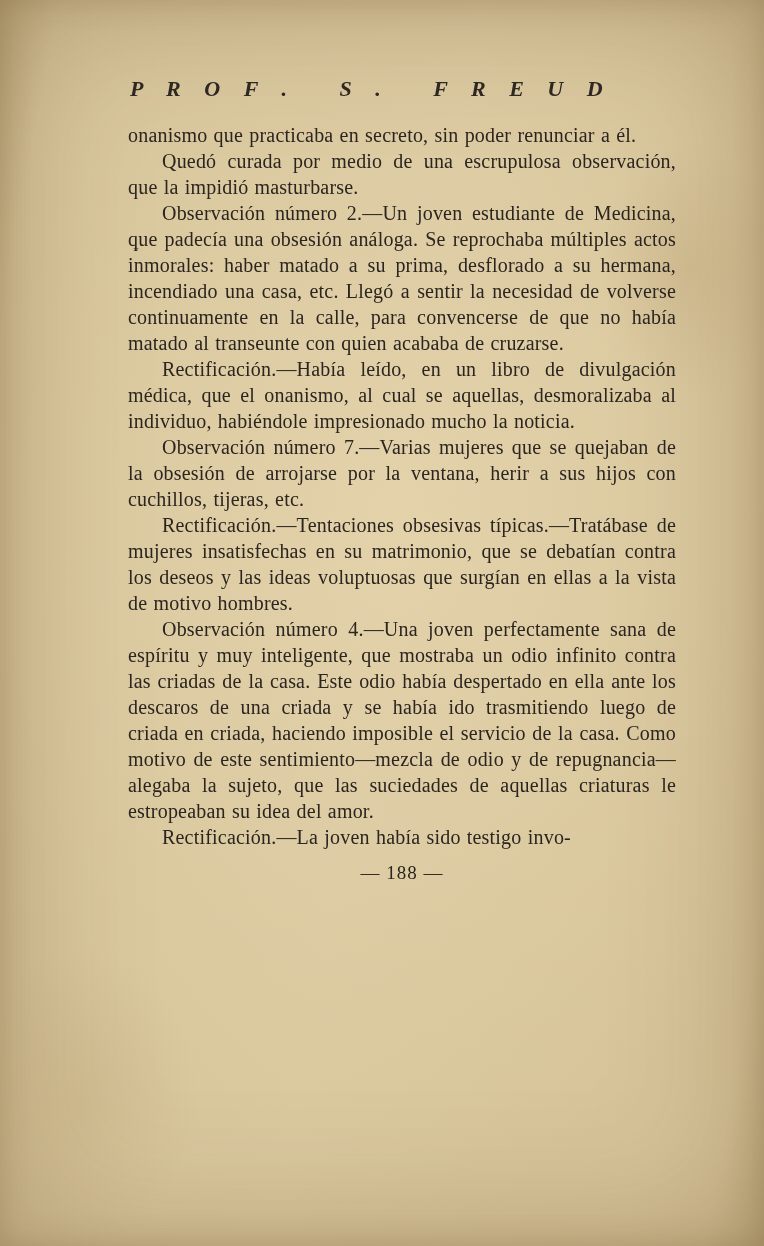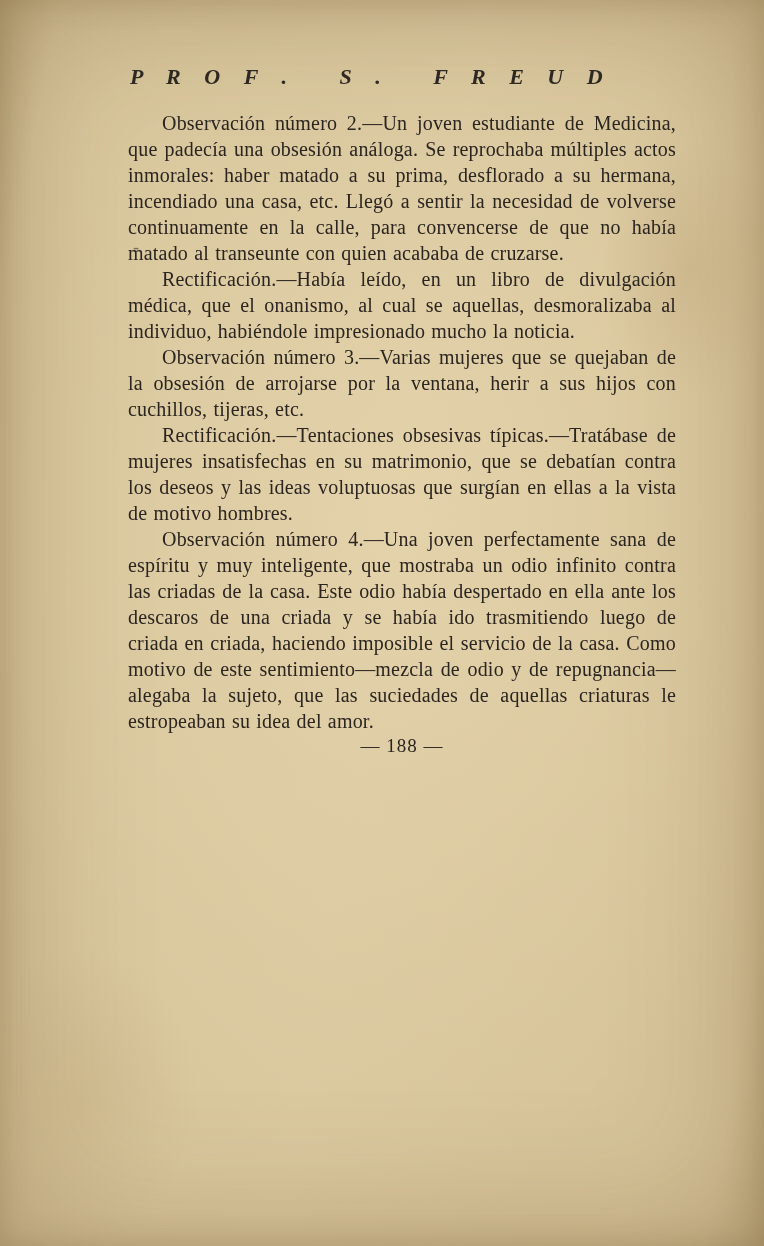--- a/index.html
+++ b/index.html
@@ -34,21 +34,21 @@
     left: 600px; top: 140px; width: 180px; height: 260px;
     background: radial-gradient(ellipse at center, rgba(168,138,90,0.18), rgba(0,0,0,0) 70%);
   }
   .stain-2 {
     left: -40px; top: 950px; width: 240px; height: 300px;
     background: radial-gradient(ellipse at center, rgba(168,138,90,0.15), rgba(0,0,0,0) 70%);
   }
   .text-block {
     position: absolute;
     left: 128px;
-    top: 64px;
+    top: 76px;
     width: 548px;
   }
   .running-header {
     font-style: italic;
     font-weight: bold;
     font-size: 22px;
     letter-spacing: 9px;
     white-space: pre;
     margin: 0 0 20px 2px;
     color: #2e2822;
@@ -60,21 +60,21 @@
     font-size: 20px;
     line-height: 26px;
     letter-spacing: 0.2px;
     word-spacing: 1px;
     color: #2b2520;
   }
   .body-text p.no-indent {
     text-indent: 0;
   }
   .page-number {
-    margin-top: 1px;
+    margin-top: 12px;
     text-align: center;
     font-size: 19px;
     letter-spacing: 1px;
     color: #2b2520;
   }
   .margin-artifact {
     position: absolute;
     left: 133px;
     top: 237px;
     font-size: 18px;
@@ -87,22 +87,25 @@
 <div class="paper">
   <div class="stain-1"></div>
   <div class="stain-2"></div>
 
   <span class="margin-artifact">-</span>
 
   <div class="text-block">
     <div class="running-header">P R O F .   S .   F R E U D</div>
 
     <div class="body-text">
+      <p class="no-indent">onanismo que practicaba en secreto, sin poder renunciar a él.</p>
+      <p>Quedó curada por medio de una escrupulosa observación, que la impidió masturbarse.</p>
       <p>Observación número 2.—Un joven estudiante de Medicina, que padecía una obsesión análoga. Se reprochaba múltiples actos inmorales: haber matado a su prima, desflorado a su hermana, incendiado una casa, etc. Llegó a sentir la necesidad de volverse continuamente en la calle, para convencerse de que no había matado al transeunte con quien acababa de cruzarse.</p>
       <p>Rectificación.—Había leído, en un libro de divulgación médica, que el onanismo, al cual se aquellas, desmoralizaba al individuo, habiéndole impresionado mucho la noticia.</p>
-      <p>Observación número 3.—Varias mujeres que se quejaban de la obsesión de arrojarse por la ventana, herir a sus hijos con cuchillos, tijeras, etc.</p>
+      <p>Observación número 7.—Varias mujeres que se quejaban de la obsesión de arrojarse por la ventana, herir a sus hijos con cuchillos, tijeras, etc.</p>
       <p>Rectificación.—Tentaciones obsesivas típicas.—Tratábase de mujeres insatisfechas en su matrimonio, que se debatían contra los deseos y las ideas voluptuosas que surgían en ellas a la vista de motivo hombres.</p>
       <p>Observación número 4.—Una joven perfectamente sana de espíritu y muy inteligente, que mostraba un odio infinito contra las criadas de la casa. Este odio había despertado en ella ante los descaros de una criada y se había ido trasmitiendo luego de criada en criada, haciendo imposible el servicio de la casa. Como motivo de este sentimiento—mezcla de odio y de repugnancia—alegaba la sujeto, que las suciedades de aquellas criaturas le estropeaban su idea del amor.</p>
+      <p>Rectificación.—La joven había sido testigo invo-</p>
     </div>
 
     <div class="page-number">— 188 —</div>
   </div>
 </div>
 
 </body></html>

